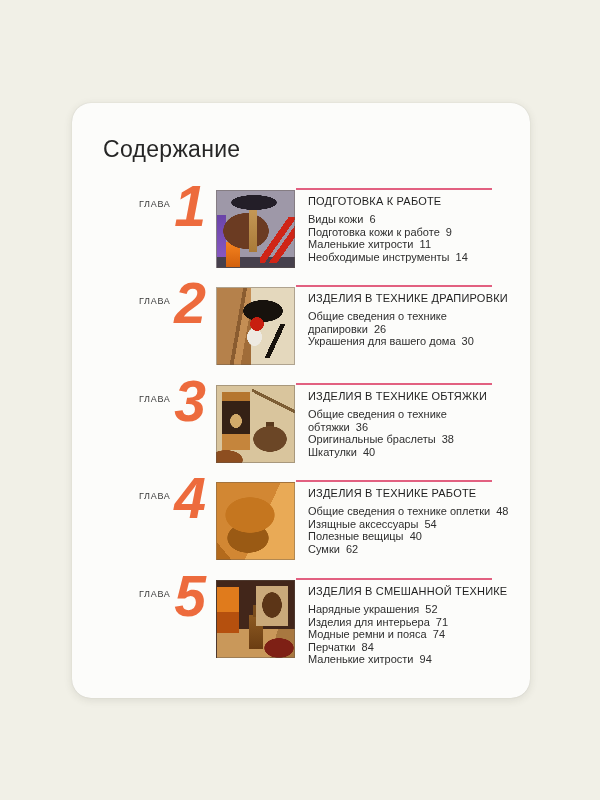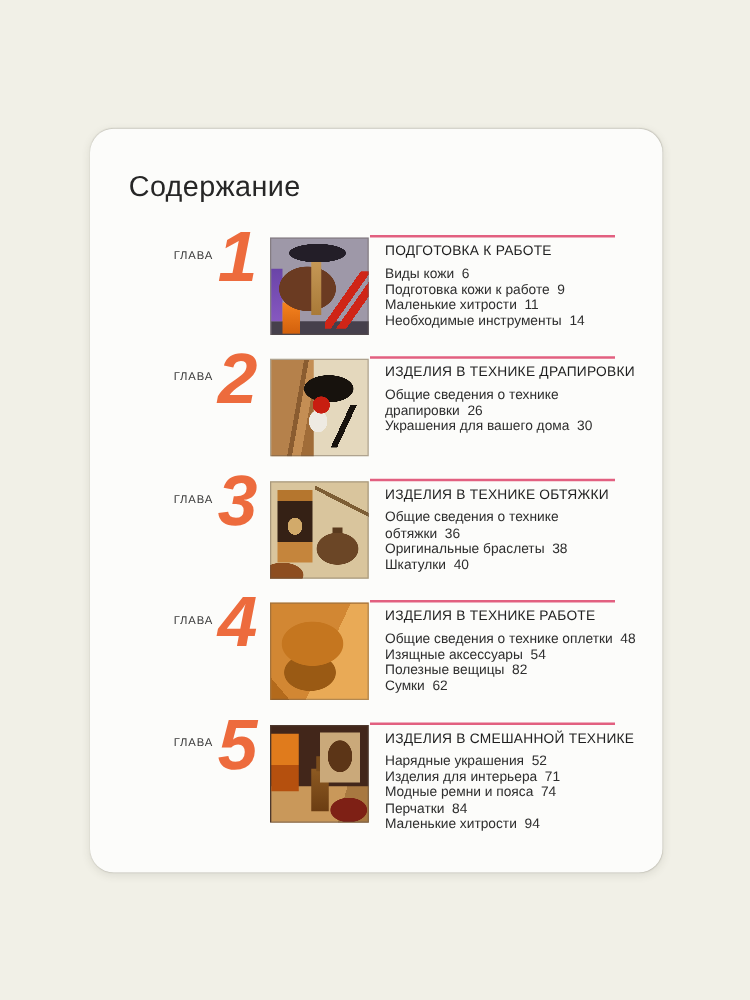--- a/index.html
+++ b/index.html
@@ -162,21 +162,21 @@
 
     <section class="chapter c3">
       <span class="glava">ГЛАВА</span>
       <span class="num">4</span>
       <div class="thumb t4"></div>
       <div class="divider"></div>
       <div class="entry">
         <h2>ИЗДЕЛИЯ В ТЕХНИКЕ РАБОТЕ</h2>
         <div class="item">Общие сведения о технике оплетки  48</div>
         <div class="item">Изящные аксессуары  54</div>
-        <div class="item">Полезные вещицы  82</div>
+        <div class="item">Полезные вещицы  40</div>
         <div class="item">Сумки  62</div>
       </div>
     </section>
 
     <section class="chapter c4">
       <span class="glava">ГЛАВА</span>
       <span class="num">5</span>
       <div class="thumb t5"></div>
       <div class="divider"></div>
       <div class="entry">

